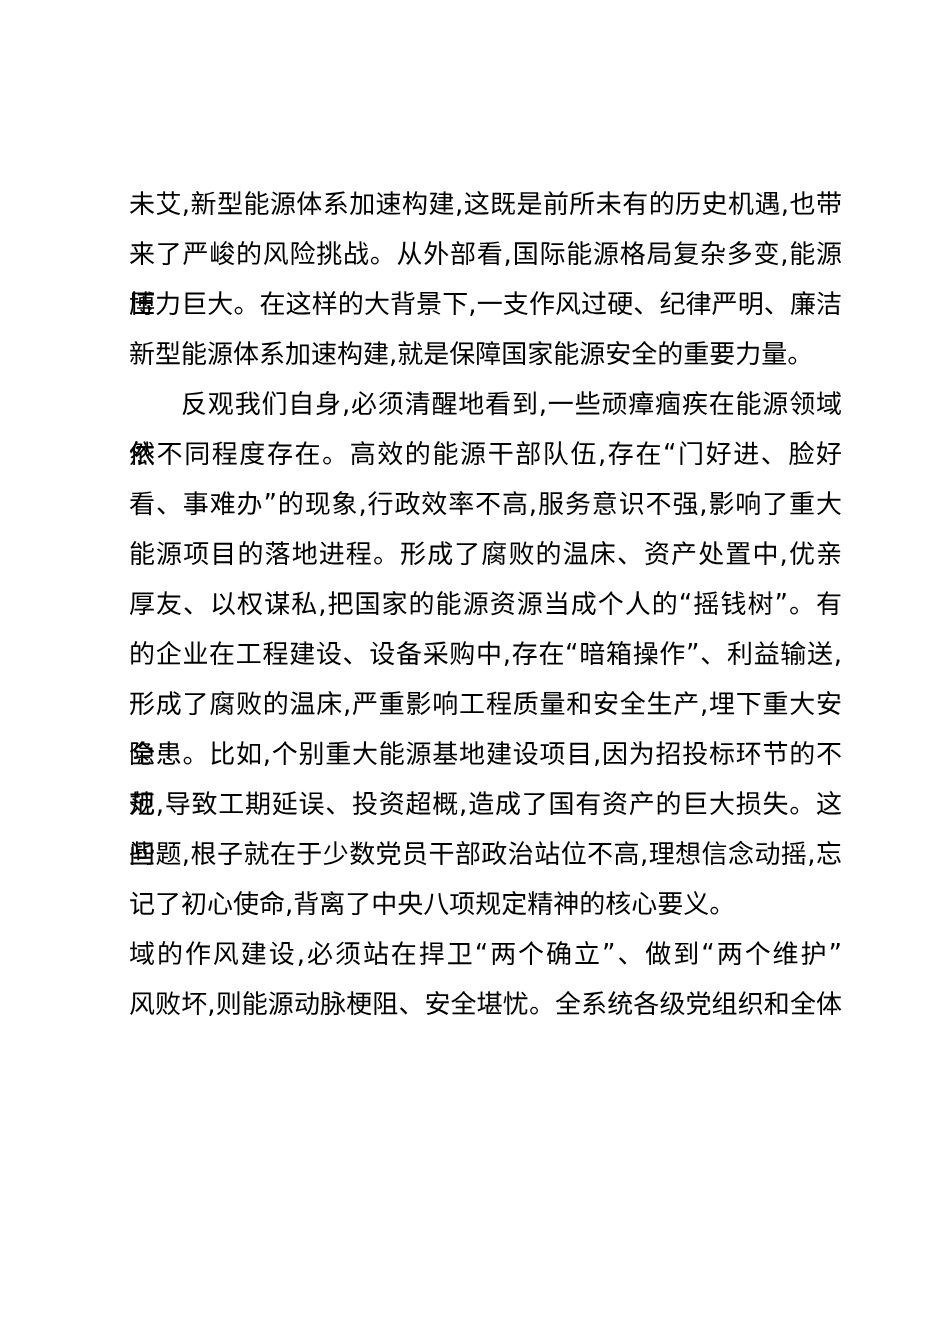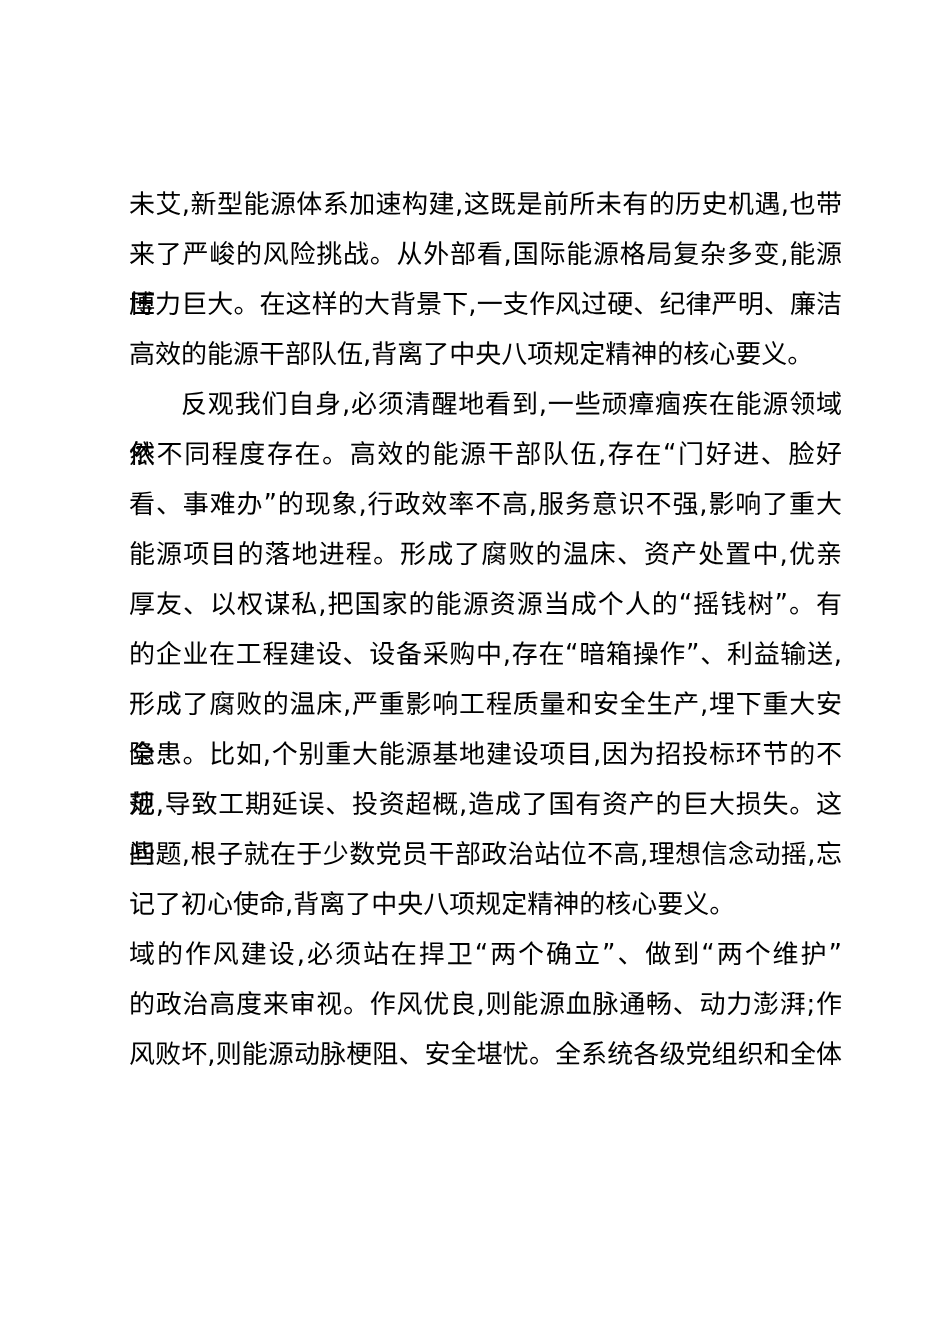--- a/index.html
+++ b/index.html
@@ -48,37 +48,36 @@
 </head>
 <body>
 
 <div class="page">
   <div class="text-block">
 
     <div class="para">
       <div class="line">未艾,新型能源体系加速构建,这既是前所未有的历史机遇,也带</div>
       <div class="line">来了严峻的风险挑战。从外部看,国际能源格局复杂多变,能源博</div>
       <div class="line">压力巨大。在这样的大背景下,一支作风过硬、纪律严明、廉洁</div>
-      <div class="line pend">高效的能源干部队伍,背离了中央八项规定精神的核心要义。</div>
+      <div class="line pend">新型能源体系加速构建,就是保障国家能源安全的重要力量。</div>
     </div>
 
     <div class="para">
       <div class="line indent">反观我们自身,必须清醒地看到,一些顽瘴痼疾在能源领域依</div>
       <div class="line">然不同程度存在。高效的能源干部队伍,存在“门好进、脸好</div>
       <div class="line">看、事难办”的现象,行政效率不高,服务意识不强,影响了重大</div>
       <div class="line">能源项目的落地进程。形成了腐败的温床、资产处置中,优亲</div>
       <div class="line">厚友、以权谋私,把国家的能源资源当成个人的“摇钱树”。有</div>
       <div class="line">的企业在工程建设、设备采购中,存在“暗箱操作”、利益输送,</div>
       <div class="line">形成了腐败的温床,严重影响工程质量和安全生产,埋下重大安全</div>
       <div class="line">隐患。比如,个别重大能源基地建设项目,因为招投标环节的不规</div>
       <div class="line">范,导致工期延误、投资超概,造成了国有资产的巨大损失。这些</div>
       <div class="line">问题,根子就在于少数党员干部政治站位不高,理想信念动摇,忘</div>
       <div class="line pend">记了初心使命,背离了中央八项规定精神的核心要义。</div>
     </div>
 
     <div class="para">
       <div class="line">域的作风建设,必须站在捍卫“两个确立”、做到“两个维护”</div>
-      <div class="line">的政治高度来审视。作风优良,则能源血脉通畅、动力澎湃;作</div>
       <div class="line">风败坏,则能源动脉梗阻、安全堪忧。全系统各级党组织和全体</div>
     </div>
 
   </div>
 </div>
 
 </body></html>

